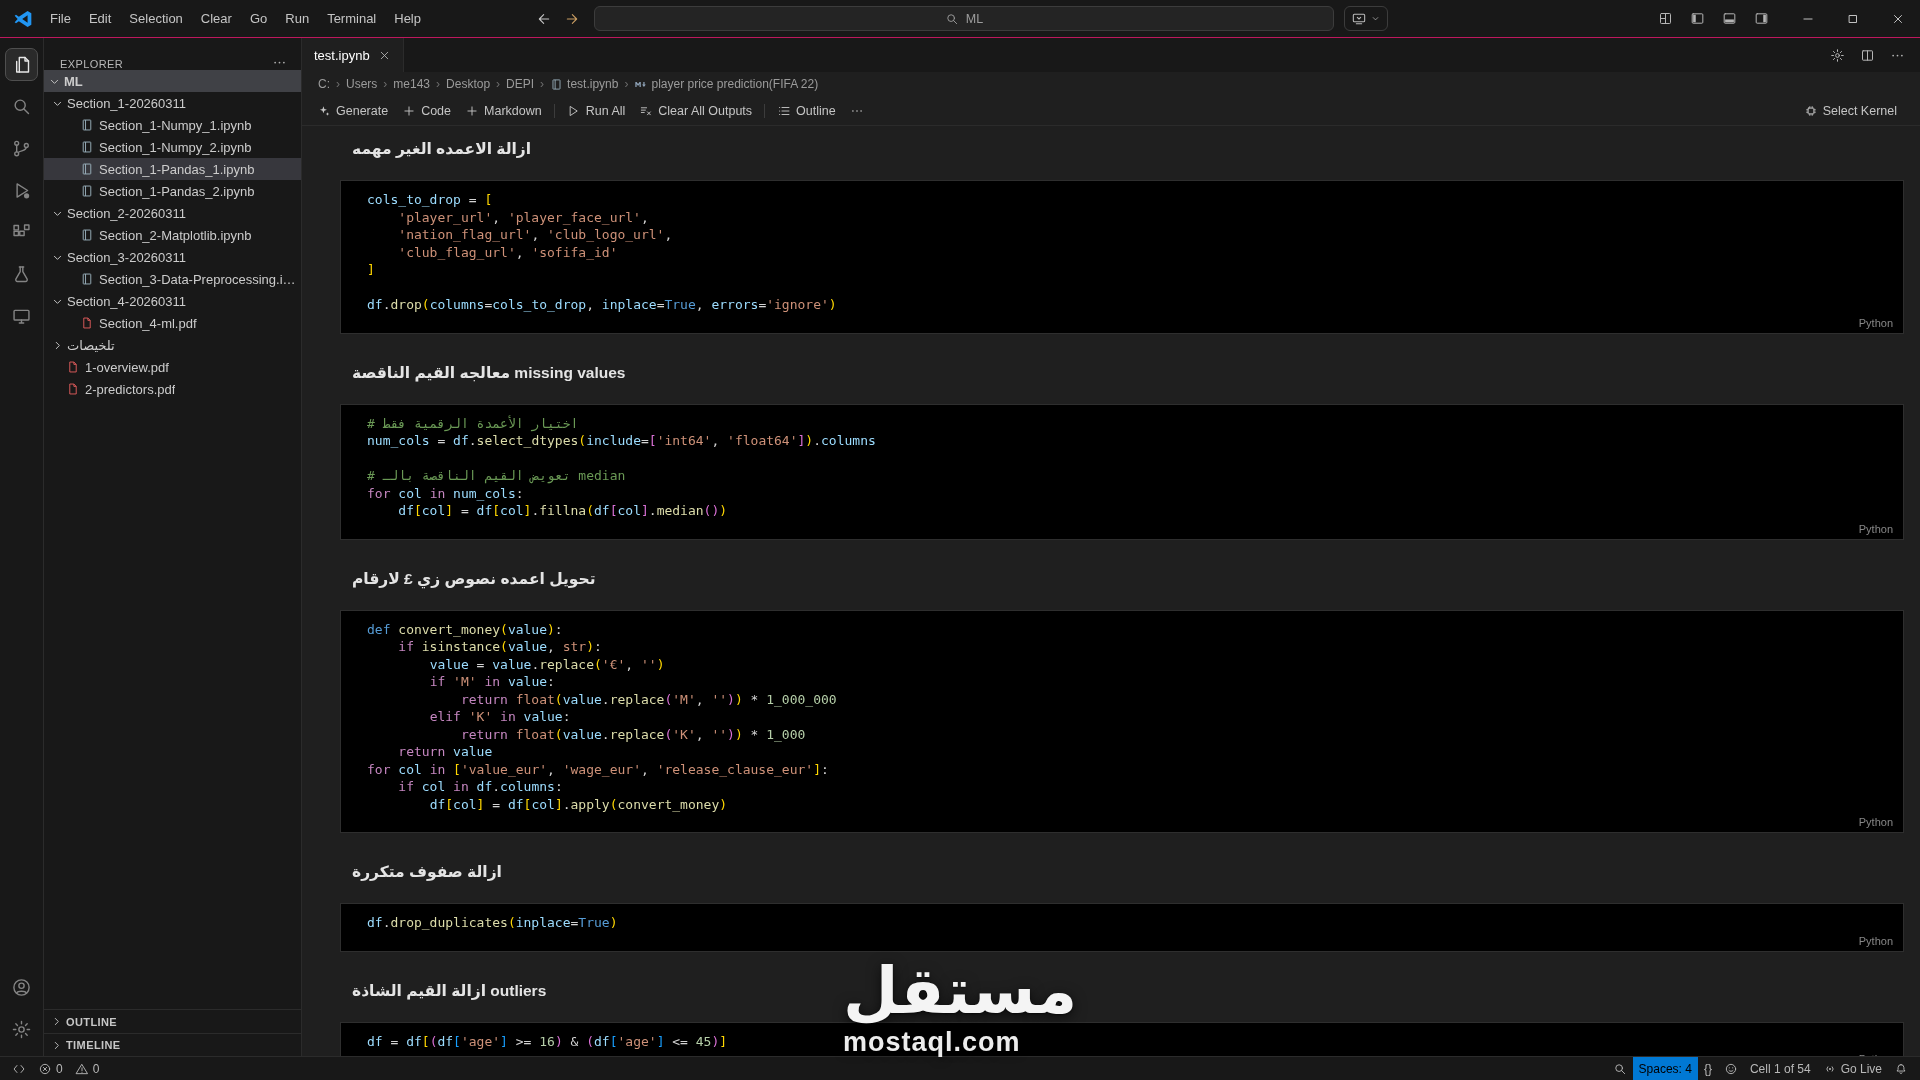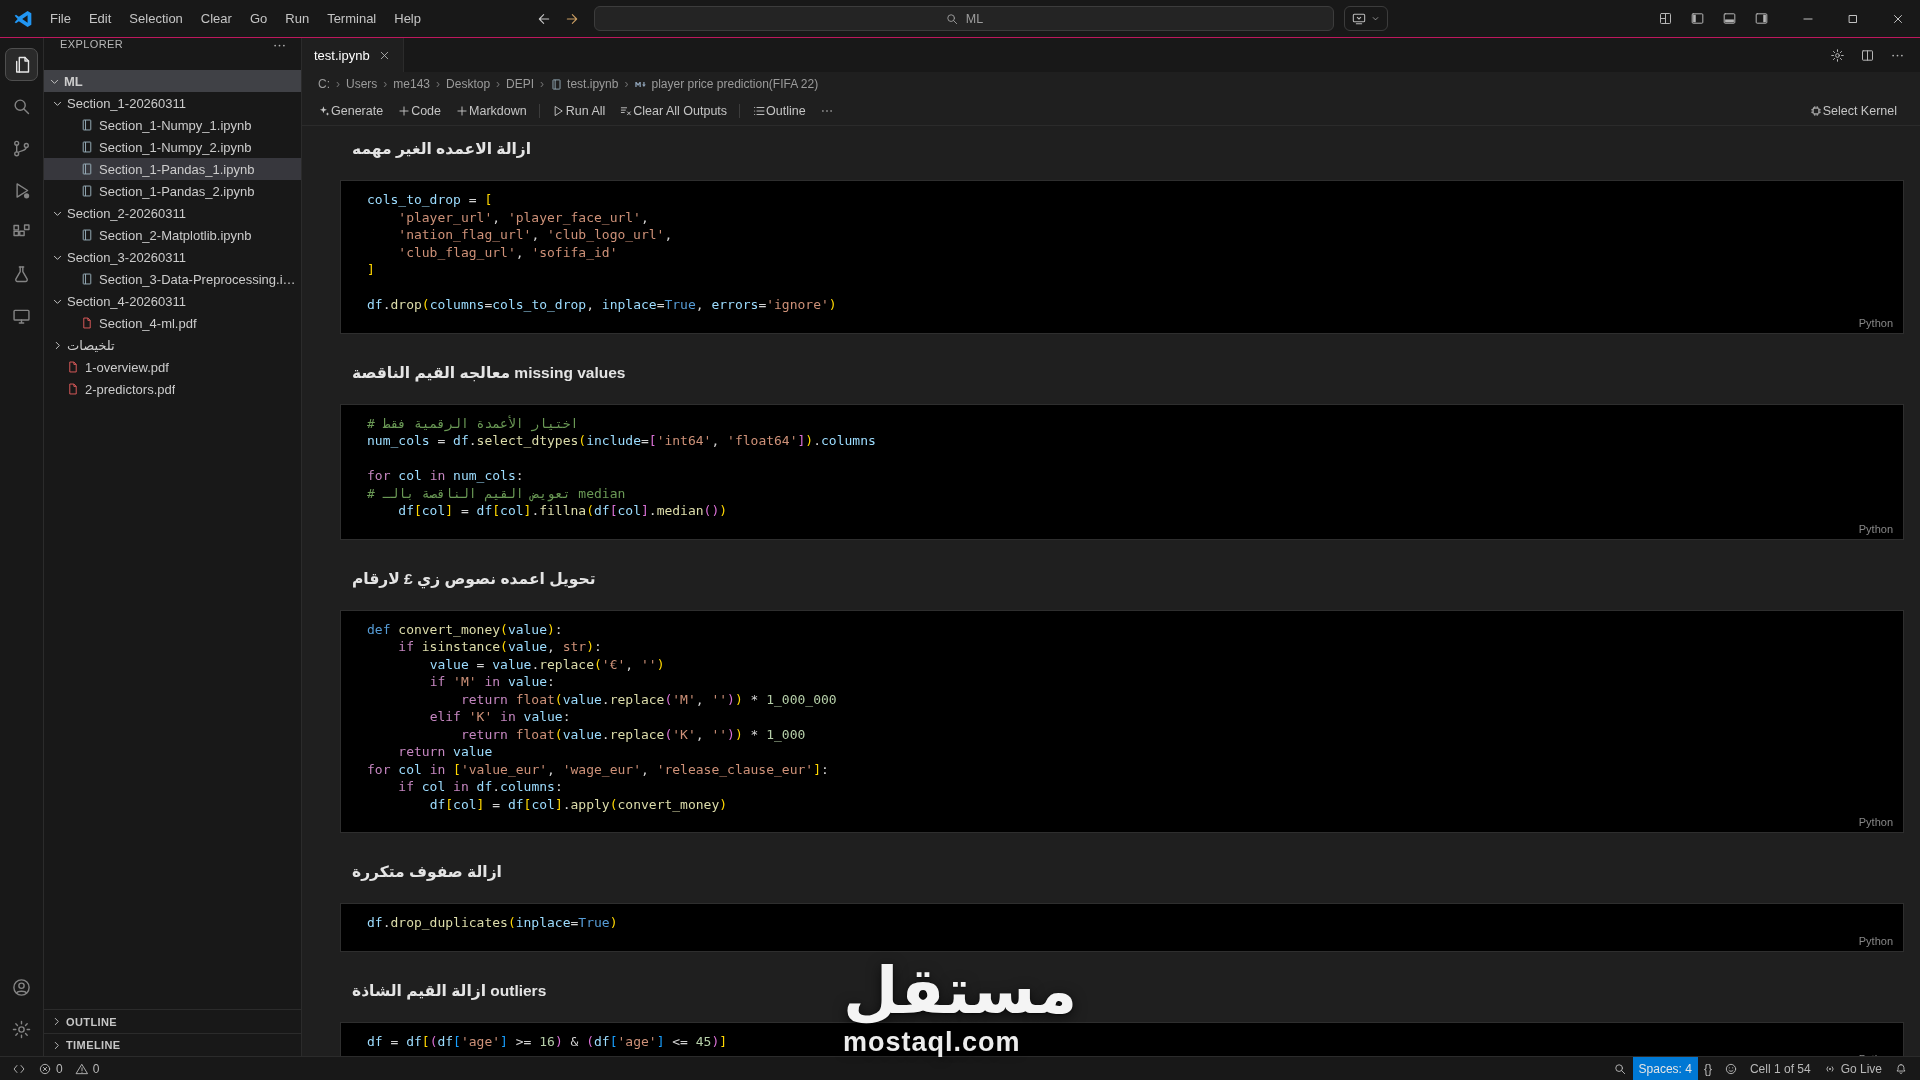--- a/index.html
+++ b/index.html
@@ -33,21 +33,21 @@
 
   .activitybar{width:44px;background:#181818;border-right:1px solid #2b2b2b;display:flex;flex-direction:column;align-items:center;padding-top:5px}
   .ab-item{width:44px;height:42px;display:flex;align-items:center;justify-content:center;color:#848484}
   .ab-item .box{width:33px;height:33px;display:flex;align-items:center;justify-content:center;border-radius:7px;border:1px solid transparent}
   .ab-item.active{color:#e7e7e7}
   .ab-item.active .box{border-color:#4f4f4f;background:#2a2a2a}
   .ab-item .icon{width:21px;height:21px}
   .ab-bottom{margin-top:auto;margin-bottom:6px;display:flex;flex-direction:column;align-items:center}
 
   .sidebar{width:258px;background:#181818;border-right:1px solid #2b2b2b;display:flex;flex-direction:column;min-width:0}
-  .sb-header{height:32px;display:flex;align-items:flex-start;padding:0 14px 0 16px;color:#b8b8b8;font-size:11px;letter-spacing:.4px}
+  .sb-header{height:32px;display:flex;align-items:flex-end;padding:0 14px 0 16px;color:#b8b8b8;font-size:11px;letter-spacing:.4px}
   .sb-header .icon{margin-left:auto;width:15px;height:15px;color:#b0b0b0}
   .tree{flex:1;overflow:hidden}
   .row{height:22px;display:flex;align-items:center;color:#cccccc;white-space:nowrap;overflow:hidden;cursor:default}
   .row .icon.tree-chev{width:15px;height:15px;color:#c2c2c2;margin-right:2px}
   .row .icon.file-ico{width:14px;height:14px;margin-right:5px}
   .row-label{font-size:13px;overflow:hidden;text-overflow:ellipsis}
   .row.root{background:#404146;font-weight:600;padding-left:3px}
   .row.selected{background:#37373d}
   .sb-panels{border-top:1px solid #2b2b2b}
   .panel-row{height:23px;display:flex;align-items:center;padding-left:5px;font-size:11px;font-weight:700;letter-spacing:.4px;color:#c7c7c7;border-top:1px solid #2b2b2b}
@@ -62,21 +62,21 @@
   .tab-actions{margin-left:auto;display:flex;align-items:center;gap:4px;padding-right:10px}
   .tab-actions .tba{width:26px;height:24px;display:flex;align-items:center;justify-content:center;color:#b5b5b5;border-radius:5px}
   .tab-actions .icon{width:15px;height:15px}
 
   .breadcrumbs{height:24px;display:flex;align-items:center;padding-left:14px;color:#9b9b9b;font-size:12px;gap:3px;white-space:nowrap}
   .crumb{display:flex;align-items:center;gap:4px;padding:0 2px}
   .crumb .icon{width:13px;height:13px;color:#8fa3b8}
   .bc-sep{color:#6c6c6c;padding:0 1px}
 
   .nbtoolbar{height:30px;display:flex;align-items:center;padding:0 8px;color:#c5c5c5;font-size:12.5px;border-bottom:1px solid #2b2b2b}
-  .ntb-btn{display:flex;align-items:center;padding:0 7px;height:24px;border-radius:4px}
+  .ntb-btn{display:flex;align-items:center;gap:5px;padding:0 7px;height:24px;border-radius:4px}
   .ntb-btn .icon{width:14px;height:14px}
   .ntb-sep{width:1px;height:14px;background:#3c3c3c;margin:0 5px}
   .ntb-right{margin-left:auto;display:flex;align-items:center;padding-right:8px}
 
   .notebook{flex:1;overflow:hidden;padding:6px 16px 0 38px;position:relative}
   .md-cell{font-size:15.5px;font-weight:600;color:#e4e4e4;margin:30px 0 22px 12px;direction:ltr;text-align:left}
   .md-cell:first-child{margin-top:8px}
   .code-cell{background:#000000;border:1px solid #2e2e2e;margin-bottom:0}
   .code-lines{padding:10px 10px 0 26px;font-family:"DejaVu Sans Mono","DejaVu Sans",monospace;font-size:13px;line-height:17.5px;color:#d4d4d4}
   .cl{white-space:pre;direction:ltr}
@@ -84,21 +84,21 @@
 
   
   .tk-v{color:#9CDCFE}.tk-o{color:#d4d4d4}.tk-s{color:#CE9178}.tk-k{color:#C586C0}
   .tk-kd{color:#569CD6}.tk-fn{color:#DCDCAA}.tk-n{color:#B5CEA8}.tk-c{color:#6A9955}
   .tk-bi{color:#CE9178}.tk-b1{color:#FFD700}.tk-b2{color:#DA70D6}.tk-b3{color:#179FFF}
 
   
   .statusbar{height:24px;background:#181818;border-top:1px solid #2b2b2b;display:flex;align-items:center;padding:0 6px;font-size:12px;color:#b8b8b8}
   .sb-item{display:flex;align-items:center;gap:4px;padding:0 6px;height:100%}
   .sb-item .icon{width:14px;height:14px}
-  .sb-item.highlight{background:#0078d4;color:#e5e5e5}
+  .sb-item.highlight{background:#0078d4;color:#000000}
   .sb-right{margin-left:auto;display:flex;align-items:center;height:100%}
 
   
   .watermark{position:absolute;left:50%;bottom:22px;transform:translateX(-50%);text-align:left;z-index:50;pointer-events:none;color:#f4f4f4}
   .wm-title{font-size:64px;font-weight:700;line-height:1.05;text-shadow:0 3px 14px rgba(0,0,0,.65),0 1px 2px rgba(0,0,0,.5)}
   .wm-sub{font-size:27px;font-weight:600;letter-spacing:1px;margin-top:2px;color:#ececec;text-shadow:0 2px 10px rgba(0,0,0,.6)}
 </style>
 </head>
 <body>
 
@@ -662,22 +662,22 @@
             <div class="cl"><span class="tk-v">df</span><span class="tk-o">.</span><span class="tk-fn">drop</span><span class="tk-b1">(</span><span class="tk-v">columns</span><span class="tk-o">=</span><span class="tk-v">cols_to_drop</span><span class="tk-o">, </span><span class="tk-v">inplace</span><span class="tk-o">=</span><span class="tk-kd">True</span><span class="tk-o">, </span><span class="tk-v">errors</span><span class="tk-o">=</span><span class="tk-s">'ignore'</span><span class="tk-b1">)</span></div>
           </div>
           <div class="cell-lang">Python</div>
         </div>
         <div class="md-cell">معالجه القيم الناقصة missing values</div>
         <div class="code-cell">
           <div class="code-lines">
             <div class="cl"><span class="tk-c"># اختيار الأعمدة الرقمية فقط</span></div>
             <div class="cl"><span class="tk-v">num_cols</span><span class="tk-o"> = </span><span class="tk-v">df</span><span class="tk-o">.</span><span class="tk-fn">select_dtypes</span><span class="tk-b1">(</span><span class="tk-v">include</span><span class="tk-o">=</span><span class="tk-b2">[</span><span class="tk-s">'int64'</span><span class="tk-o">, </span><span class="tk-s">'float64'</span><span class="tk-b2">]</span><span class="tk-b1">)</span><span class="tk-o">.</span><span class="tk-v">columns</span></div>
             <div class="cl">​</div>
+            <div class="cl"><span class="tk-c"># تعويض القيم الناقصة بالـ median</span></div>
             <div class="cl"><span class="tk-k">for</span><span class="tk-o"> </span><span class="tk-v">col</span><span class="tk-o"> </span><span class="tk-k">in</span><span class="tk-o"> </span><span class="tk-v">num_cols</span><span class="tk-o">:</span></div>
-            <div class="cl"><span class="tk-c"># تعويض القيم الناقصة بالـ median</span></div>
             <div class="cl"><span class="tk-o">    </span><span class="tk-v">df</span><span class="tk-b1">[</span><span class="tk-v">col</span><span class="tk-b1">]</span><span class="tk-o"> = </span><span class="tk-v">df</span><span class="tk-b1">[</span><span class="tk-v">col</span><span class="tk-b1">]</span><span class="tk-o">.</span><span class="tk-fn">fillna</span><span class="tk-b1">(</span><span class="tk-v">df</span><span class="tk-b2">[</span><span class="tk-v">col</span><span class="tk-b2">]</span><span class="tk-o">.</span><span class="tk-fn">median</span><span class="tk-b2">(</span><span class="tk-b2">)</span><span class="tk-b1">)</span></div>
           </div>
           <div class="cell-lang">Python</div>
         </div>
         <div class="md-cell">تحويل اعمده نصوص زي £ لارقام</div>
         <div class="code-cell">
           <div class="code-lines">
             <div class="cl"><span class="tk-kd">def</span><span class="tk-o"> </span><span class="tk-fn">convert_money</span><span class="tk-b1">(</span><span class="tk-v">value</span><span class="tk-b1">)</span><span class="tk-o">:</span></div>
             <div class="cl"><span class="tk-o">    </span><span class="tk-k">if</span><span class="tk-o"> </span><span class="tk-fn">isinstance</span><span class="tk-b1">(</span><span class="tk-v">value</span><span class="tk-o">, </span><span class="tk-bi">str</span><span class="tk-b1">)</span><span class="tk-o">:</span></div>
             <div class="cl"><span class="tk-o">        </span><span class="tk-v">value</span><span class="tk-o"> = </span><span class="tk-v">value</span><span class="tk-o">.</span><span class="tk-fn">replace</span><span class="tk-b1">(</span><span class="tk-s">'€'</span><span class="tk-o">, </span><span class="tk-s">''</span><span class="tk-b1">)</span></div>

